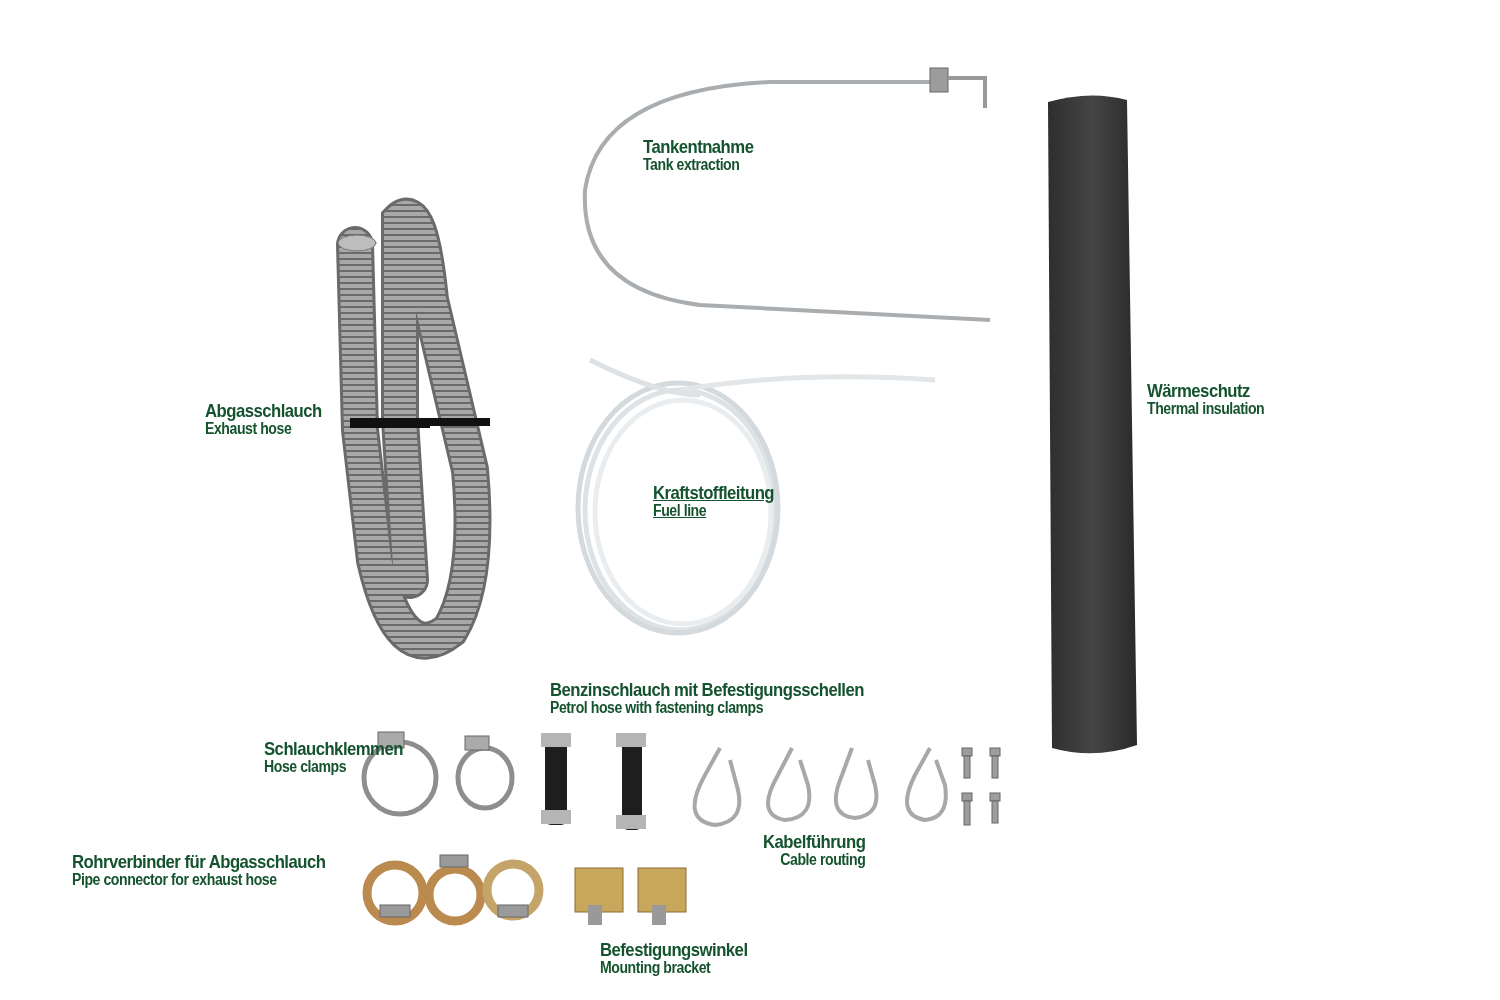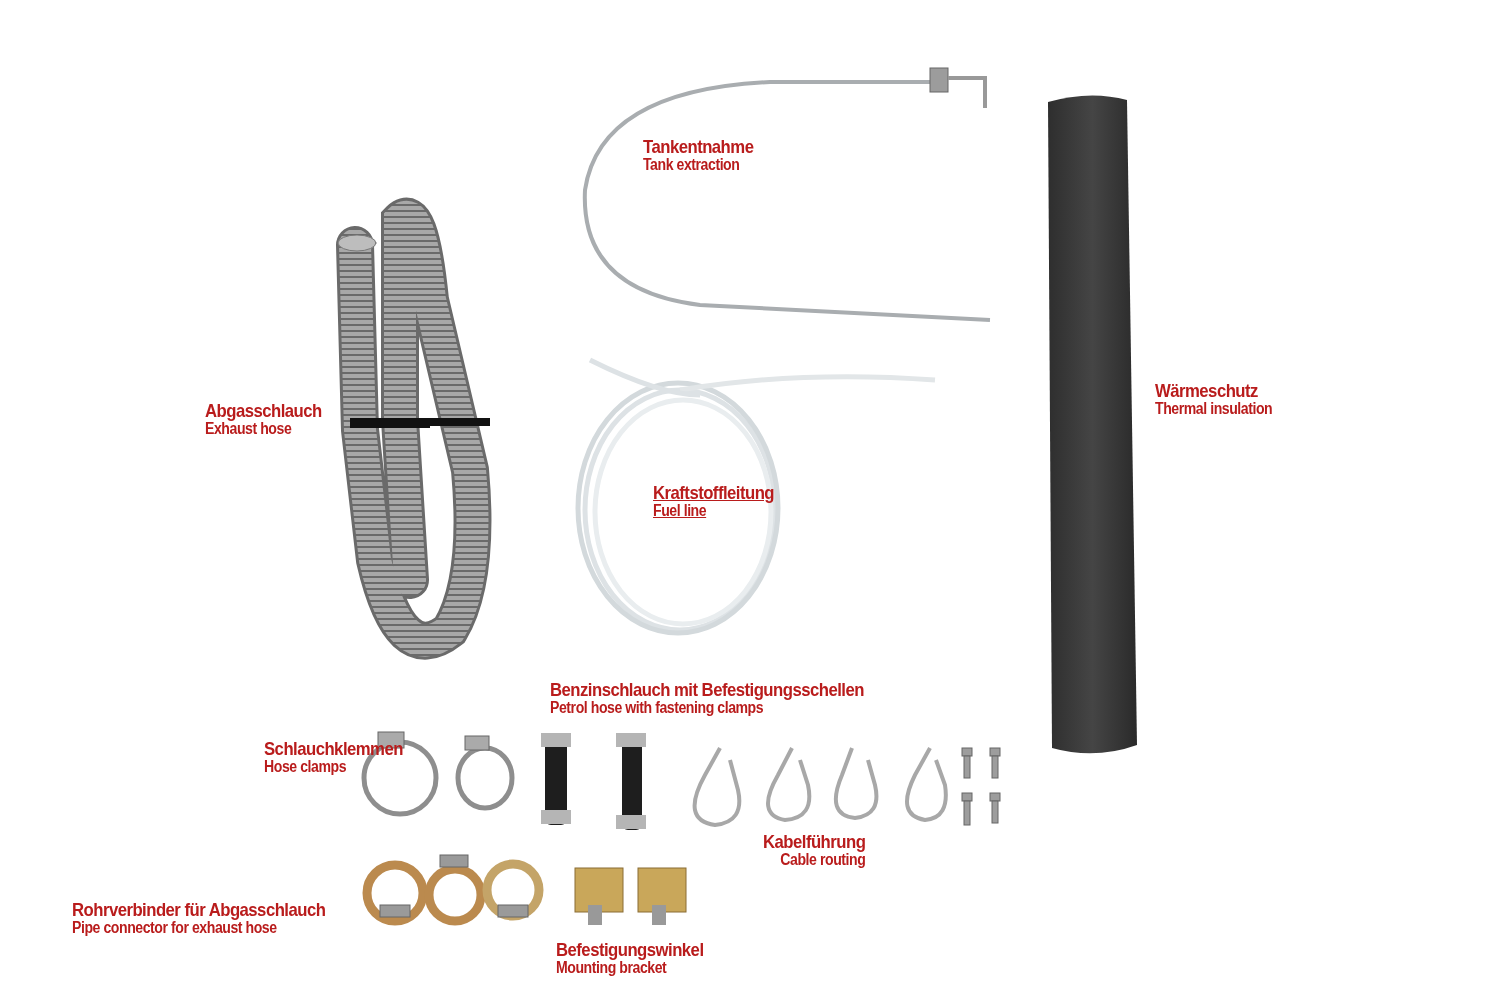--- a/index.html
+++ b/index.html
@@ -1,17 +1,17 @@
 <!DOCTYPE html>
 <html><head>
 <meta charset="utf-8">
 <style>
   html,body{margin:0;padding:0;}
   body{width:1500px;height:1000px;background:#ffffff;position:relative;overflow:hidden;font-family:"Liberation Sans",sans-serif;}
-  .label{position:absolute;color:#b91c1c;line-height:1.05;}
+  .label{position:absolute;color:#14532d;line-height:1.05;}
   .label .de{font-weight:bold;font-size:19px;letter-spacing:-0.6px;transform:scaleX(0.88);transform-origin:left;white-space:nowrap;display:block;}
   .label .en{font-weight:bold;font-size:16px;letter-spacing:-0.5px;transform:scaleX(0.88);transform-origin:left;white-space:nowrap;display:block;}
   svg.art{position:absolute;left:0;top:0;}
 </style>
 </head>
 <body>
 
 <svg class="art" width="1500" height="1000" viewBox="0 0 1500 1000">
   <defs>
     <linearGradient id="insul" x1="0" x2="1">
@@ -105,21 +105,21 @@
 <div class="label" style="left:643px;top:137px;">
   <span class="de">Tankentnahme</span>
   <span class="en">Tank extraction</span>
 </div>
 
 <div class="label" style="left:205px;top:401px;">
   <span class="de">Abgasschlauch</span>
   <span class="en">Exhaust hose</span>
 </div>
 
-<div class="label" style="left:1147px;top:381px;margin-left:8px;">
+<div class="label" style="left:1147px;top:381px;">
   <span class="de">Wärmeschutz</span>
   <span class="en">Thermal insulation</span>
 </div>
 
 <div class="label" style="left:653px;top:483px;text-decoration:underline;">
   <span class="de">Kraftstoffleitung</span>
   <span class="en">Fuel line</span>
 </div>
 
 <div class="label" style="left:264px;top:739px;">
@@ -130,21 +130,21 @@
 <div class="label" style="left:550px;top:680px;">
   <span class="de">Benzinschlauch mit Befestigungsschellen</span>
   <span class="en">Petrol hose with fastening clamps</span>
 </div>
 
 <div class="label" style="left:763px;top:832px;text-align:right;">
   <span class="de">Kabelführung</span>
   <span class="en">Cable routing</span>
 </div>
 
-<div class="label" style="left:72px;top:852px;margin-top:48px;">
+<div class="label" style="left:72px;top:852px;">
   <span class="de">Rohrverbinder für Abgasschlauch</span>
   <span class="en">Pipe connector for exhaust hose</span>
 </div>
 
-<div class="label" style="left:556px;top:940px;">
+<div class="label" style="left:600px;top:940px;">
   <span class="de">Befestigungswinkel</span>
   <span class="en">Mounting bracket</span>
 </div>
 
 </body></html>

